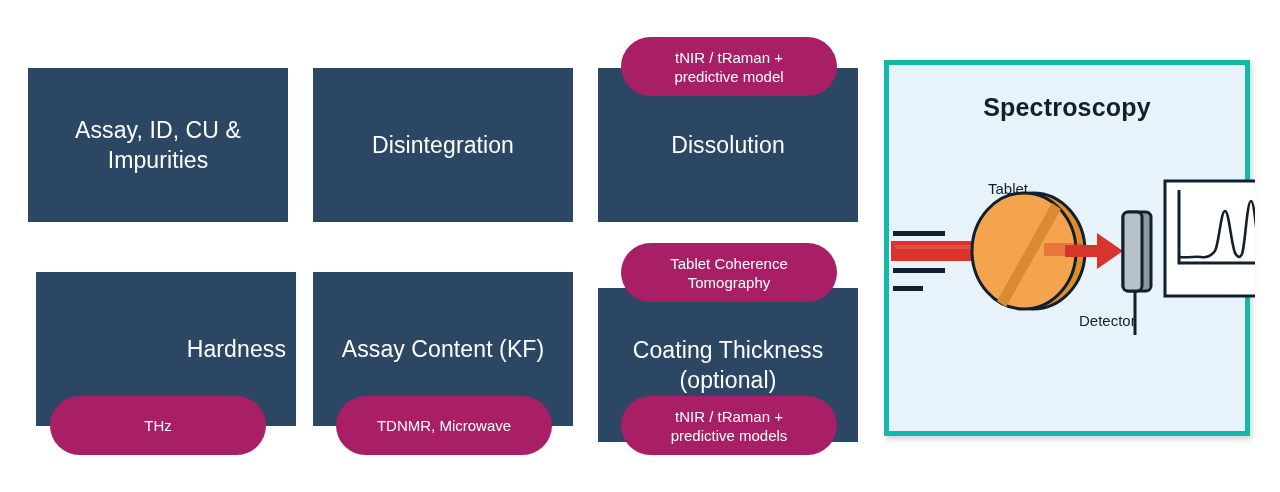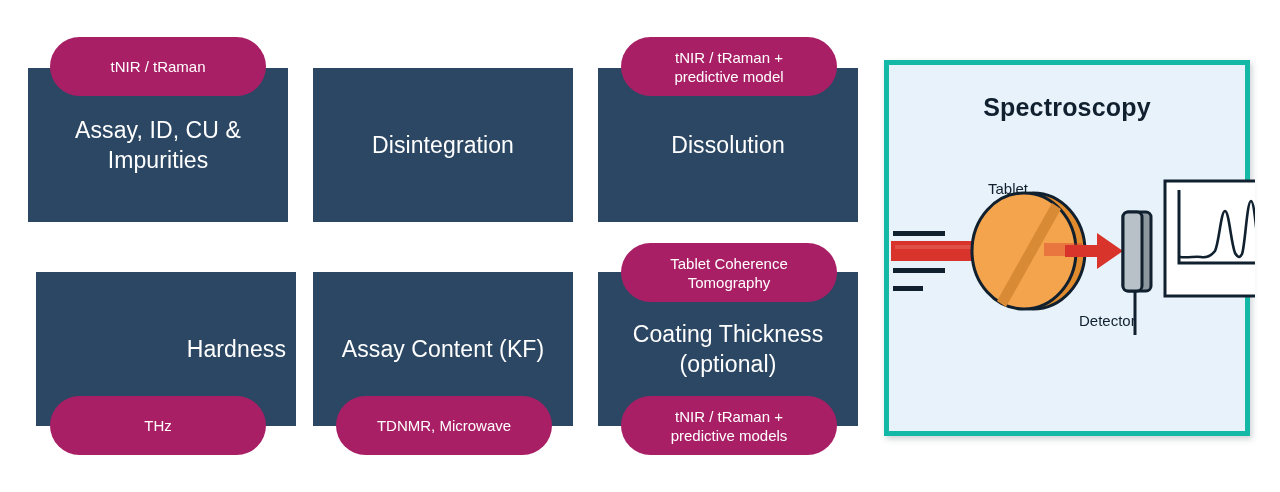--- a/index.html
+++ b/index.html
@@ -71,21 +71,20 @@
 </style>
 </head>
 <body>
 
 <div id="canvas">
 
   <div class="box" style="left:28px;top:68px;width:260px;height:154px;">
     <div class="box-title">Assay, ID, CU &amp;
 Impurities</div>
   </div>
-  <div class="pill" style="left:50px;top:37px;width:216px;height:59px;">tNIR / tRaman</div>
 
   <div class="box" style="left:36px;top:272px;width:260px;height:154px;justify-content:flex-end;">
     <div class="box-title">Hardness</div>
   </div>
   <div class="pill" style="left:50px;top:396px;width:216px;height:59px;">THz</div>
 
   <div class="box" style="left:313px;top:68px;width:260px;height:154px;">
     <div class="box-title">Disintegration</div>
   </div>
 
@@ -93,21 +92,21 @@
     <div class="box-title">Assay Content (KF)</div>
   </div>
   <div class="pill" style="left:336px;top:396px;width:216px;height:59px;">TDNMR, Microwave</div>
 
   <div class="box" style="left:598px;top:68px;width:260px;height:154px;">
     <div class="box-title">Dissolution</div>
   </div>
   <div class="pill" style="left:621px;top:37px;width:216px;height:59px;">tNIR / tRaman +
 predictive model</div>
 
-  <div class="box" style="left:598px;top:272px;width:260px;height:154px;">
+  <div class="box" style="left:598px;top:288px;width:260px;height:154px;">
     <div class="box-title big">Coating Thickness
 (optional)</div>
   </div>
   <div class="pill" style="left:621px;top:243px;width:216px;height:59px;">Tablet Coherence
 Tomography</div>
   <div class="pill" style="left:621px;top:396px;width:216px;height:59px;">tNIR / tRaman +
 predictive models</div>
 
   <div id="spec-panel">
 

